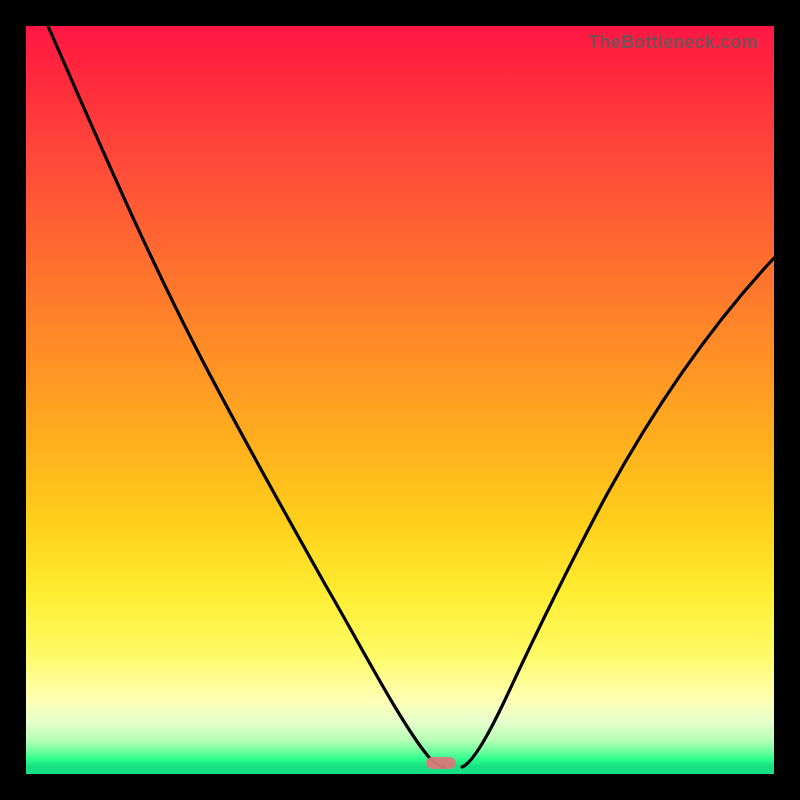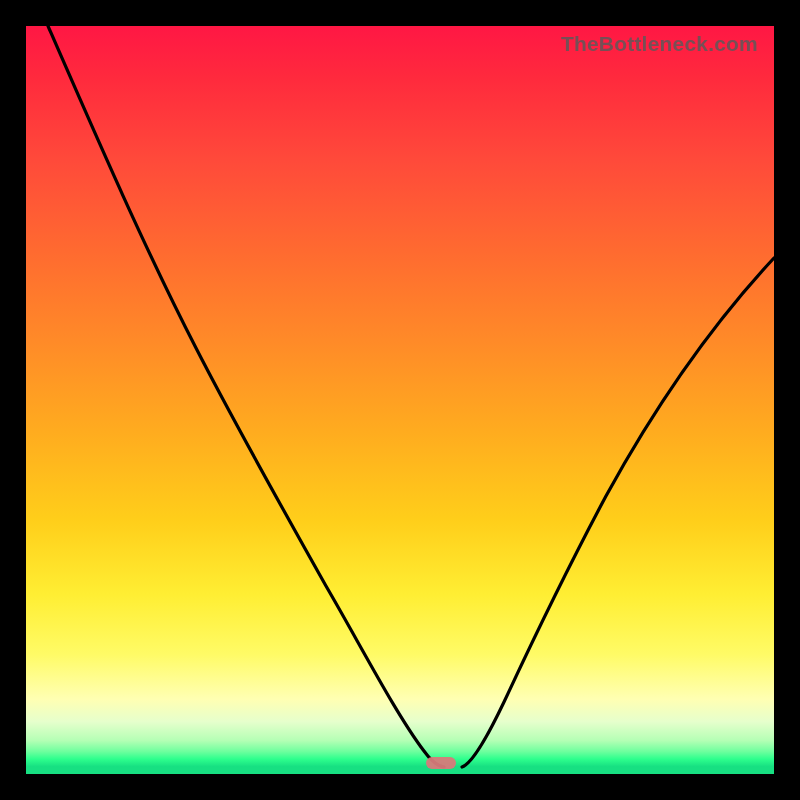--- a/index.html
+++ b/index.html
@@ -40,21 +40,21 @@
       #2eff8d 98%,
       #17e082 99%,
       #17e082 100%
     );
   }
   .watermark {
     position: absolute;
     top: 6px;
     right: 16px;
     font-family: Arial, Helvetica, sans-serif;
-    font-size: 21px;
+    font-size: 18px;
     font-weight: 600;
     color: #5a5a5a;
     opacity: 0.82;
     letter-spacing: 0.2px;
   }
   svg.curve {
     position: absolute;
     left: 0;
     top: 0;
     width: 748px;

